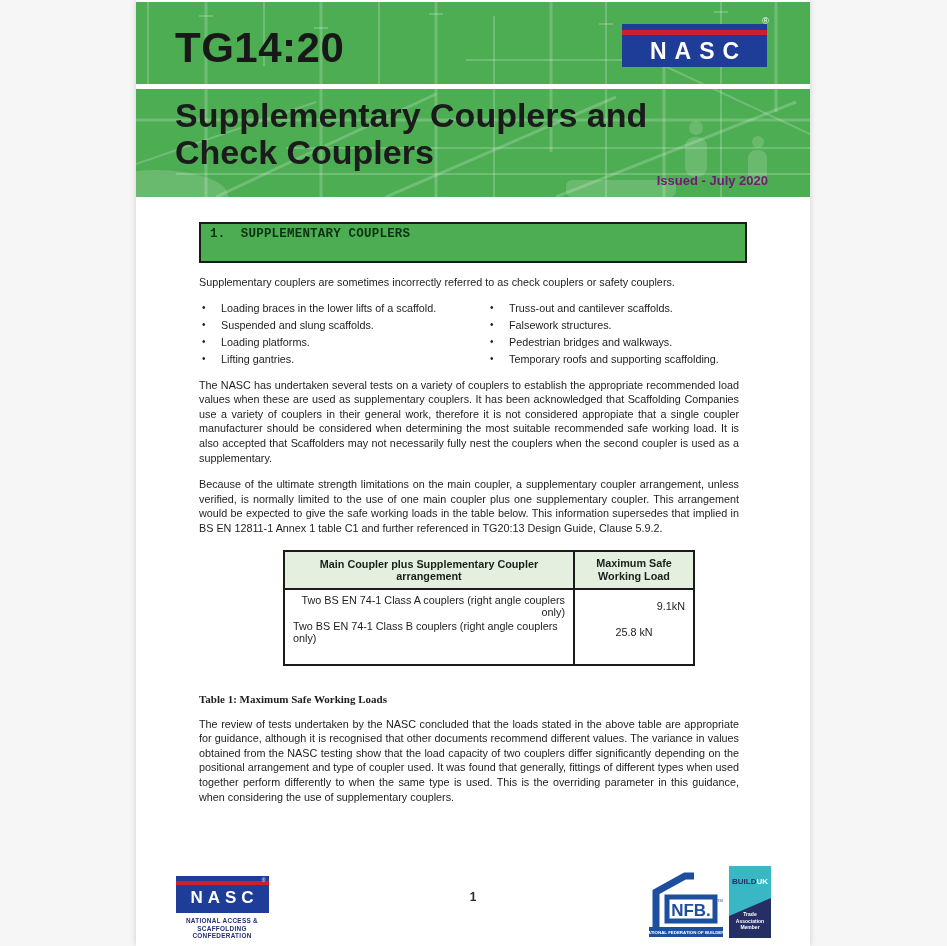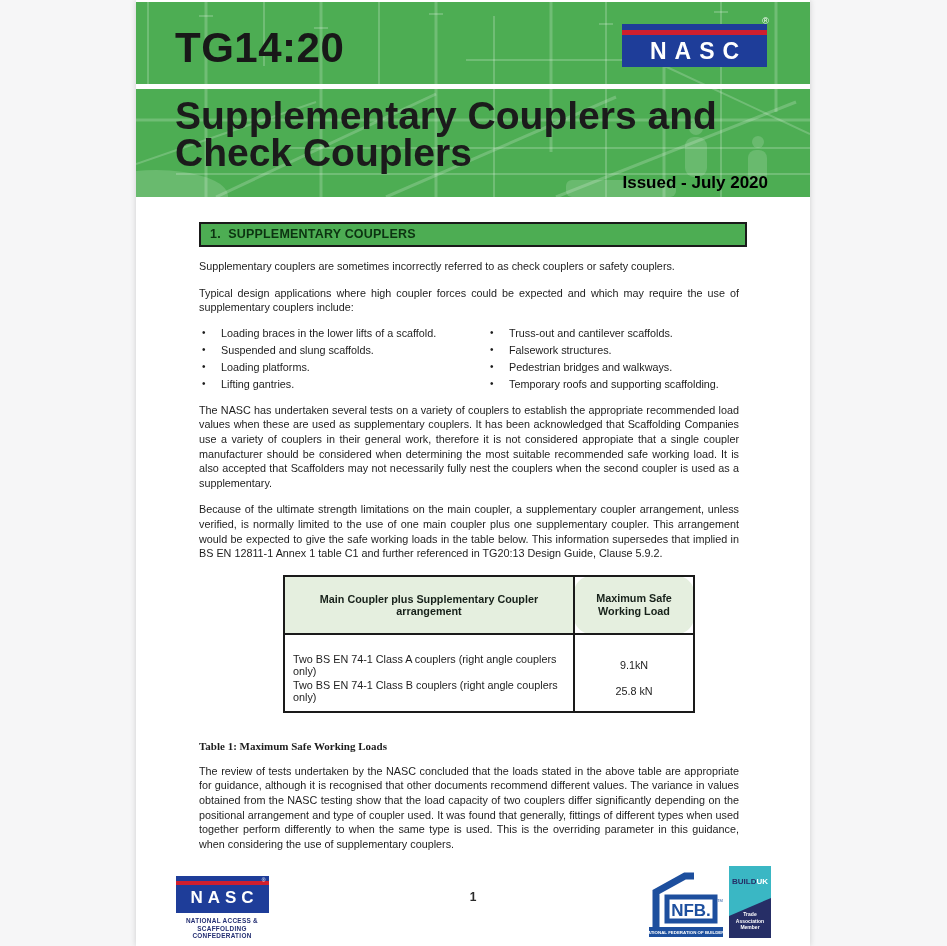--- a/index.html
+++ b/index.html
@@ -11,44 +11,44 @@
   
   .header { position:absolute; left:0; top:2px; width:674px; height:195px; background:#4dad53; overflow:hidden; }
   .scaffold { position:absolute; left:0; top:0; }
   .divider { position:absolute; left:0; top:82px; width:100%; height:5px; background:#ffffff; z-index:3; }
   .doc-code { position:absolute; left:39px; top:22px; font-size:42px; font-weight:700; color:#181818; z-index:2; letter-spacing:.5px; }
   .nasc-logo { position:absolute; left:486px; top:22px; width:145px; height:43px; background:#1e3d99; z-index:2; }
   .nasc-logo .stripe { position:absolute; top:6px; left:0; right:0; height:5px; background:#cf1f2e; }
   .nasc-logo .nasc-text { position:absolute; top:14px; left:0; right:0; text-align:center; color:#fff;
                           font-weight:700; font-size:23px; letter-spacing:8px; text-indent:8px; }
   .nasc-logo .reg { position:absolute; top:-8px; right:-2px; color:#fff; font-size:9px; }
-  .title { position:absolute; left:39px; top:95px; font-size:39px; font-weight:700; line-height:37px; color:#1b1b1b; z-index:2; }
-  .issued { position:absolute; right:42px; top:171px; font-size:17px; font-weight:700; color:#000000; z-index:2; }
+  .title { position:absolute; left:39px; top:95px; font-size:34px; font-weight:700; line-height:37px; color:#1b1b1b; z-index:2; }
+  .issued { position:absolute; right:42px; top:171px; font-size:13px; font-weight:700; color:#701a75; z-index:2; }
 
   
   .content { position:absolute; left:63px; top:197px; width:548px; color:#1d1d1d; }
   .section-heading { margin-top:25px; border:2px solid #1a1a1a; background:#4dad53; color:#0c3311;
-                     font-size:12.5px; font-weight:700; padding:3px 0 4px 9px; letter-spacing:.2px; }
+                     font-size:12.5px; font-weight:700; padding:3px 0 20px 9px; letter-spacing:.2px;font-family:Liberation Mono, monospace; }
   .content p { margin:12px 8px 0 0; font-size:10.8px; line-height:14.6px; text-align:justify; hyphens:none; }
   .bullets { display:flex; margin-top:8px; }
   .bullets ul { list-style:none; margin:0; padding:0; }
   .bullets .col-l { width:288px; flex:none; }
   .bullets .col-r { flex:1; }
   .bullets li { position:relative; padding-left:22px; font-size:10.8px; line-height:13px; margin-top:4px; }
   .bullets li .b { position:absolute; left:3px; top:-1px; font-size:10px; }
 
   .swl-table { border-collapse:collapse; margin:14px 0 0 84px; border:2px solid #1a1a1a; }
   .swl-table th { border:2px solid #1a1a1a; background:#e5efdf; font-size:10.8px; font-weight:700;
-                  text-align:center; padding:15px 10px; color:#17211a; }
+                  text-align:center; padding:5px 10px; color:#17211a; }
   .swl-table .th-arr { width:268px; }
-  .swl-table .th-load { width:98px; line-height:13px;border-radius:17px; }
+  .swl-table .th-load { width:98px; line-height:13px; }
   .swl-table td { border-left:2px solid #1a1a1a; border-right:2px solid #1a1a1a; border-top:none; border-bottom:none;
                   font-size:10.8px; padding:1px 8px; }
-  .swl-table tr.first td { padding-top:18px; }
-  .swl-table tr.last td { padding-bottom:8px; }
+  .swl-table tr.first td { padding-top:4px;text-align:right; }
+  .swl-table tr.last td { padding-bottom:20px; }
   .swl-table .val { text-align:center; }
   .caption { margin-top:27px; font-weight:700; font-size:11px; color:#1d1d1d;font-family:Liberation Serif, serif; }
 
   
   .nasc-footer { position:absolute; left:33px; top:876px; width:106px; text-align:center; }
   .nasc-footer .box { position:relative; width:93px; height:37px; background:#1e3d99; margin:0 auto; }
   .nasc-footer .stripe { position:absolute; top:5px; left:0; right:0; height:4px; background:#cf1f2e; }
   .nasc-footer .nasc-text { position:absolute; top:12px; left:0; right:0; text-align:center; color:#fff;
                             font-weight:700; font-size:17px; letter-spacing:5px; text-indent:5px; }
   .nasc-footer .reg { position:absolute; top:1px; right:3px; color:#fff; font-size:5px; }
@@ -113,21 +113,20 @@
         <span>Supplementary Couplers and</span><br>
         <span>Check Couplers</span>
       </div>
       <div class="issued">Issued - July 2020</div>
     </div>
 
     <div class="content">
       <div class="section-heading">1.&nbsp; SUPPLEMENTARY COUPLERS</div>
 
       <p>Supplementary couplers are sometimes incorrectly referred to as check couplers or safety couplers.</p>
-      <p>Typical design applications where high coupler forces could be expected and which may require the use of supplementary couplers include:</p>
 
       <div class="bullets">
         <ul class="col-l">
           <li><span class="b">•</span><span>Loading braces in the lower lifts of a scaffold.</span></li>
           <li><span class="b">•</span><span>Suspended and slung scaffolds.</span></li>
           <li><span class="b">•</span><span>Loading platforms.</span></li>
           <li><span class="b">•</span><span>Lifting gantries.</span></li>
         </ul>
         <ul class="col-r">
           <li><span class="b">•</span><span>Truss-out and cantilever scaffolds.</span></li>

